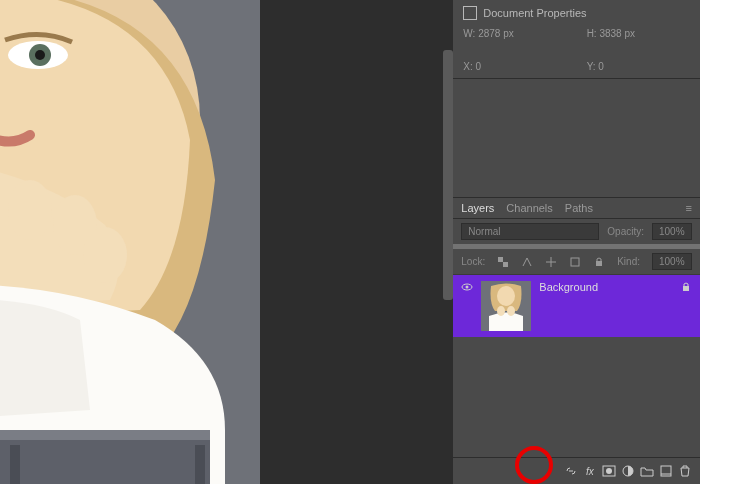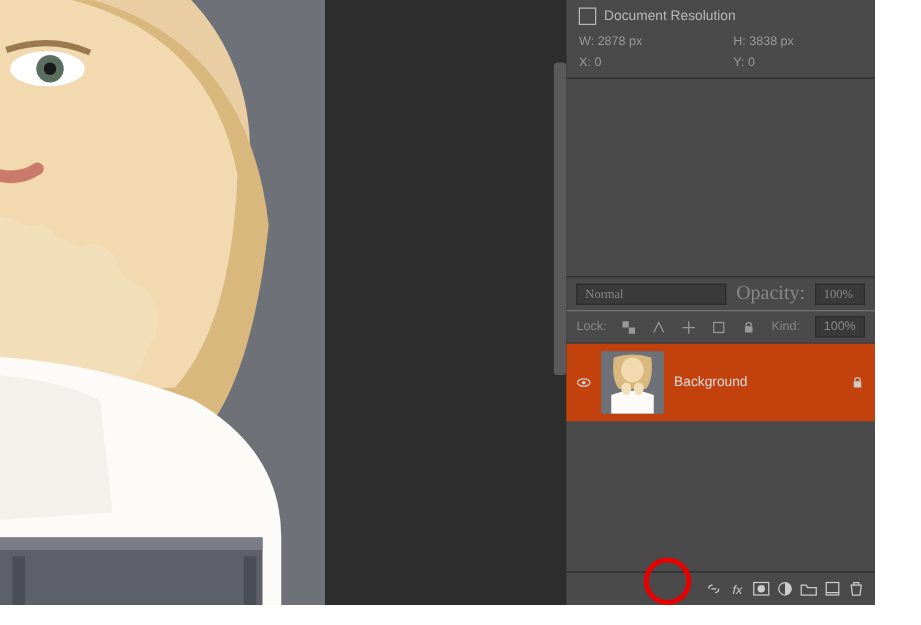--- a/index.html
+++ b/index.html
@@ -7,44 +7,44 @@
   .app { display: flex; width: 700px; height: 484px; background: #3a3a3a; }
   .canvas-area { width: 507px; height: 484px; display: flex; position: relative; }
   .photo { width: 260px; height: 484px; background: linear-gradient(#6e6e75 0%, #6e6e75 100%); position: relative; overflow: hidden; }
   .photo svg { width: 100%; height: 100%; display: block; }
   .dark-area { flex: 1; background: #2d2d2d; position: relative; }
   .scrollbar { position: absolute; right: 0; top: 50px; width: 10px; height: 250px; background: #5a5a5a; border-radius: 3px; }
   .panels { flex: 1; background: #4a4a4a; display: flex; flex-direction: column; }
   .properties-panel { padding: 6px 10px; border-bottom: 1px solid #2d2d2d; }
   .prop-header { display: flex; align-items: center; gap: 6px; margin-bottom: 8px; }
   .doc-icon { width: 14px; height: 14px; border: 1px solid #b8b8b8; display: inline-block; }
-  .prop-grid { display: grid; grid-template-columns: 1fr 1fr; gap: 6px 20px; margin-top: 6px; }
+  .prop-grid { display: grid; grid-template-columns: 1fr 1fr; gap: 22px 20px; margin-top: 6px; }
   .prop-row { font-size: 10px; color: #999; }
   .resolution { margin-top: 14px; font-size: 10px; color: #999; }
   .spacer { flex: 1; }
   .layers-panel { border-top: 1px solid #2d2d2d; }
   .tabs { display: flex; gap: 12px; padding: 4px 8px; border-bottom: 1px solid #2d2d2d; align-items: center; }
   .tab { font-size: 11px; color: #999; cursor: pointer; }
   .tab.active { color: #ddd; }
   .tab-menu { margin-left: auto; font-size: 11px; color: #999; }
   .filter-row { display: flex; align-items: center; gap: 4px; padding: 4px 8px; border-bottom: 1px solid #3a3a3a; }
   .search-icon { width: 12px; height: 12px; }
   .filter-input { background: transparent; border: none; color: #999; font-size: 10px; width: 60px; outline: none; }
   .filter-icons { margin-left: auto; display: flex; gap: 6px; }
   .filter-ic { width: 12px; height: 12px; border: 1px solid #777; border-radius: 1px; }
-  .blend-row { display: flex; align-items: center; padding: 4px 8px; border-bottom: 1px solid #737373; gap: 8px; font-family: Liberation Serif, serif; }
+  .blend-row { display: flex; align-items: center; padding: 4px 8px; border-bottom: 5px solid #737373; gap: 8px; }
   .blend-mode { background: #3a3a3a; border: 1px solid #2d2d2d; padding: 2px 6px; font-size: 10px; color: #888; flex: 1; }
-  .opacity-lbl { font-size: 16px; color: #888; }
+  .opacity-lbl { font-size: 10px; color: #888; }
   .opacity-val { background: #3a3a3a; border: 1px solid #2d2d2d; padding: 2px 6px; font-size: 10px; color: #888; width: 40px; }
   .lock-row { display: flex; align-items: center; padding: 4px 8px; gap: 12px; border-bottom: 1px solid #3a3a3a; }
   .lock-lbl { font-size: 10px; color: #888; }
   .lock-ic { width: 12px; height: 12px; }
   .fill-lbl { margin-left: auto; font-size: 10px; color: #888; }
   .fill-val { background: #3a3a3a; border: 1px solid #2d2d2d; padding: 2px 6px; font-size: 10px; color: #888; width: 40px; }
-  .layer-row { display: flex; align-items: center; padding: 6px 8px; gap: 8px; background: #c2410c; }
+  .layer-row { display: flex; align-items: flex-start; padding: 6px 8px; gap: 8px; background: #6d28d9; }
   .vis-icon { width: 12px; height: 12px; }
   .layer-thumb { width: 50px; height: 50px; background: #6e6e75; }
   .layer-thumb svg { width: 100%; height: 100%; display: block; }
   .layer-name { font-size: 11px; color: #ddd; flex: 1; }
   .lock-icon { width: 12px; height: 12px; }
   .layers-empty { height: 120px; }
   .bottom-bar { display: flex; align-items: center; padding: 6px 8px; gap: 5px; border-top: 1px solid #2d2d2d; justify-content: flex-end; position: relative; }
   .bottom-ic { width: 14px; height: 14px; display: flex; align-items: center; justify-content: center; }
   .red-circle { position: absolute; width: 38px; height: 38px; border: 4px solid #e80000; border-radius: 50%; left: 62px; top: -12px; pointer-events: none; }
 </style>
@@ -78,33 +78,39 @@
     </div>
     <div class="dark-area">
       <div class="scrollbar"></div>
     </div>
   </div>
 
   <div class="panels">
     <div class="properties-panel">
       <div class="prop-header">
         <span class="doc-icon"></span>
-        <span>Document Resolution</span>
+        <span>Document Properties</span>
       </div>
       <div class="prop-grid">
         <div class="prop-row"><span>W:</span> <span>2878 px</span></div>
         <div class="prop-row"><span>H:</span> <span>3838 px</span></div>
         <div class="prop-row"><span>X:</span> <span>0</span></div>
         <div class="prop-row"><span>Y:</span> <span>0</span></div>
       </div>
     </div>
 
     <div class="spacer"></div>
 
     <div class="layers-panel">
+      <div class="tabs">
+        <span class="tab active">Layers</span>
+        <span class="tab">Channels</span>
+        <span class="tab">Paths</span>
+        <span class="tab-menu">≡</span>
+      </div>
 
 
       <div class="blend-row">
         <div class="blend-mode">Normal</div>
         <span class="opacity-lbl">Opacity:</span>
         <div class="opacity-val">100%</div>
       </div>
 
       <div class="lock-row">
         <span class="lock-lbl">Lock:</span>

